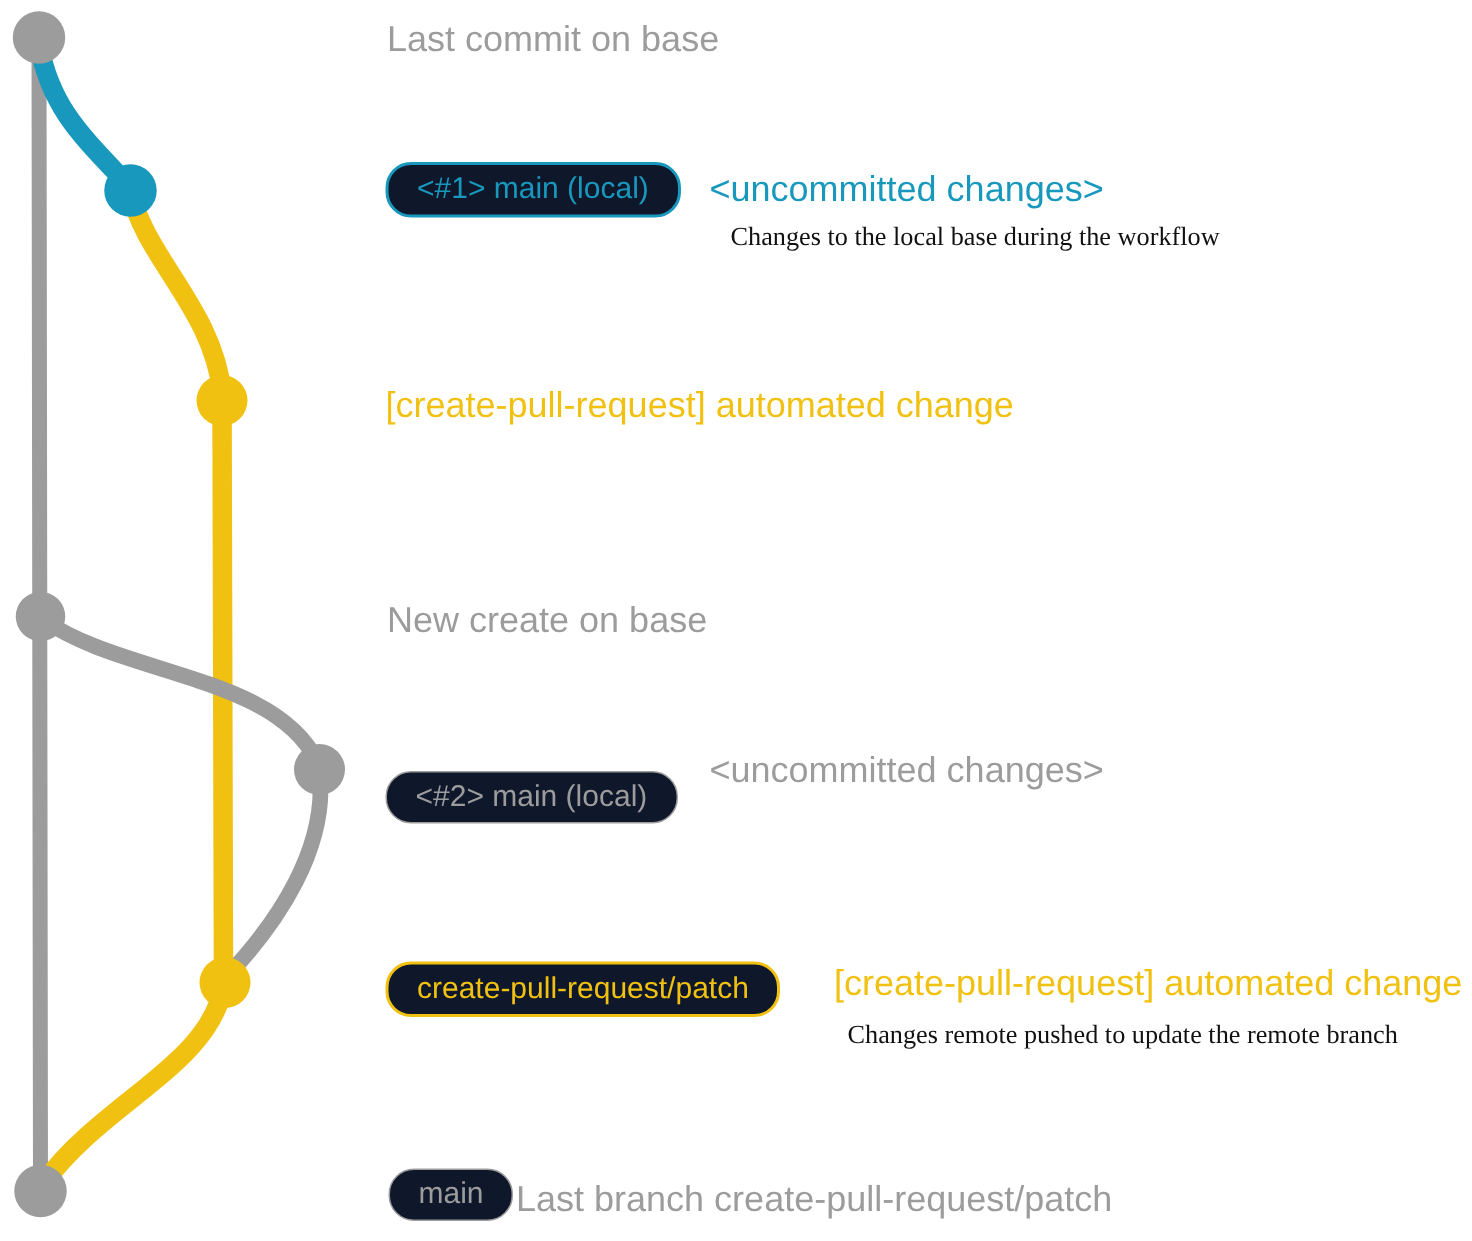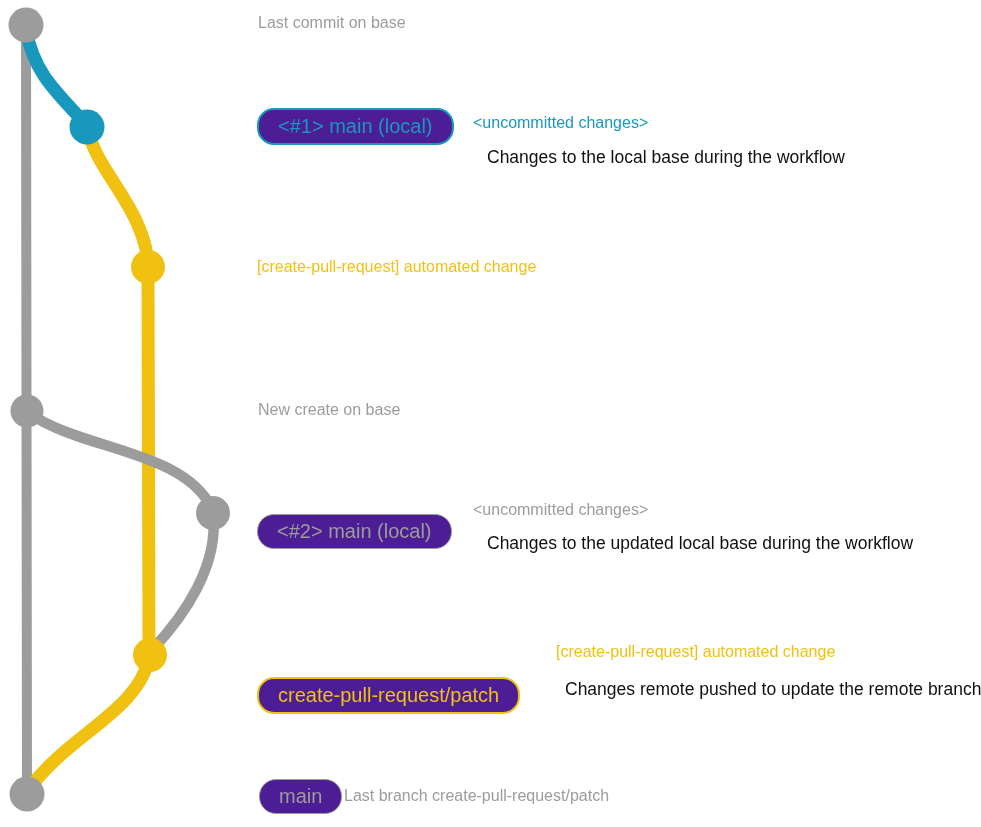--- a/index.html
+++ b/index.html
@@ -22,46 +22,46 @@
     width: 981px;
     height: 827px;
   }
   .label {
     position: absolute;
     white-space: nowrap;
     line-height: 1.2;
   }
   .sans20 {
     font-family: "Liberation Sans", sans-serif;
-    font-size: 16px;
+    font-size: 24px;
   }
   .serif17 {
-    font-family: Liberation Sans, sans-serif;
+    font-family: Liberation Serif, serif;
     font-size: 17.5px;
     color: var(--color-text_dark, #111);
   }
   .gray-text   { color: var(--color-gray, #9c9c9c); }
   .teal-text   { color: var(--color-teal, #1898bd); }
   .yellow-text { color: var(--color-yellow, #f1c111); }
   .badge {
     position: absolute;
     display: inline-flex;
     align-items: center;
     justify-content: center;
     height: 33px;
     padding: 0 19px;
     border-radius: 17px;
-    background: #4c1d95;
+    background: #0f172a;
     font-family: "Liberation Sans", sans-serif;
     font-size: 20px;
     white-space: nowrap;
   }
   .badge-teal   { border: 2px solid var(--color-teal, #1898bd);   color: var(--color-teal, #1898bd); }
   .badge-gray   { border: 1.5px solid var(--color-gray, #9c9c9c); color: var(--color-gray, #9c9c9c); }
-  .badge-yellow { border: 2px solid var(--color-yellow, #f1c111); color: var(--color-yellow, #f1c111); margin-top: 36px; }
+  .badge-yellow { border: 2px solid var(--color-yellow, #f1c111); color: var(--color-yellow, #f1c111); }
   .stroke-gray   { stroke: var(--color-gray, #9c9c9c); }
   .stroke-teal   { stroke: var(--color-teal, #1898bd); }
   .stroke-yellow { stroke: var(--color-yellow, #f1c111); }
   .fill-gray   { fill: var(--color-gray, #9c9c9c); }
   .fill-teal   { fill: var(--color-teal, #1898bd); }
   .fill-yellow { fill: var(--color-yellow, #f1c111); }
   .branch {
     fill: none;
     stroke-linecap: round;
   }
@@ -99,21 +99,20 @@
   <div class="badge badge-teal" style="left:257px; top:108px">&lt;#1&gt; main (local)</div>
   <div class="label sans20 teal-text" style="left:473px; top:113px">&lt;uncommitted changes&gt;</div>
   <div class="label serif17" style="left:487px; top:147px">Changes to the local base during the workflow</div>
 
   <div class="label sans20 yellow-text" style="left:257px; top:257px">[create-pull-request] automated change</div>
 
   <div class="label sans20 gray-text" style="left:258px; top:400px">New create on base</div>
 
   <div class="badge badge-gray" style="left:257px; top:514px">&lt;#2&gt; main (local)</div>
   <div class="label sans20 gray-text" style="left:473px; top:500px">&lt;uncommitted changes&gt;</div>
-  <div class="label serif17" style="left:487px; top:533px">Changes to the updated local base during the workflow</div>
 
   <div class="badge badge-yellow" style="left:257px; top:641px">create-pull-request/patch</div>
   <div class="label sans20 yellow-text" style="left:556px; top:642px">[create-pull-request] automated change</div>
   <div class="label serif17" style="left:565px; top:679px">Changes remote pushed to update the remote branch</div>
 
   <div class="badge badge-gray" style="left:259px; top:779px">main</div>
   <div class="label sans20 gray-text" style="left:344px; top:786px">Last branch create-pull-request/patch</div>
 
 </div>
 

